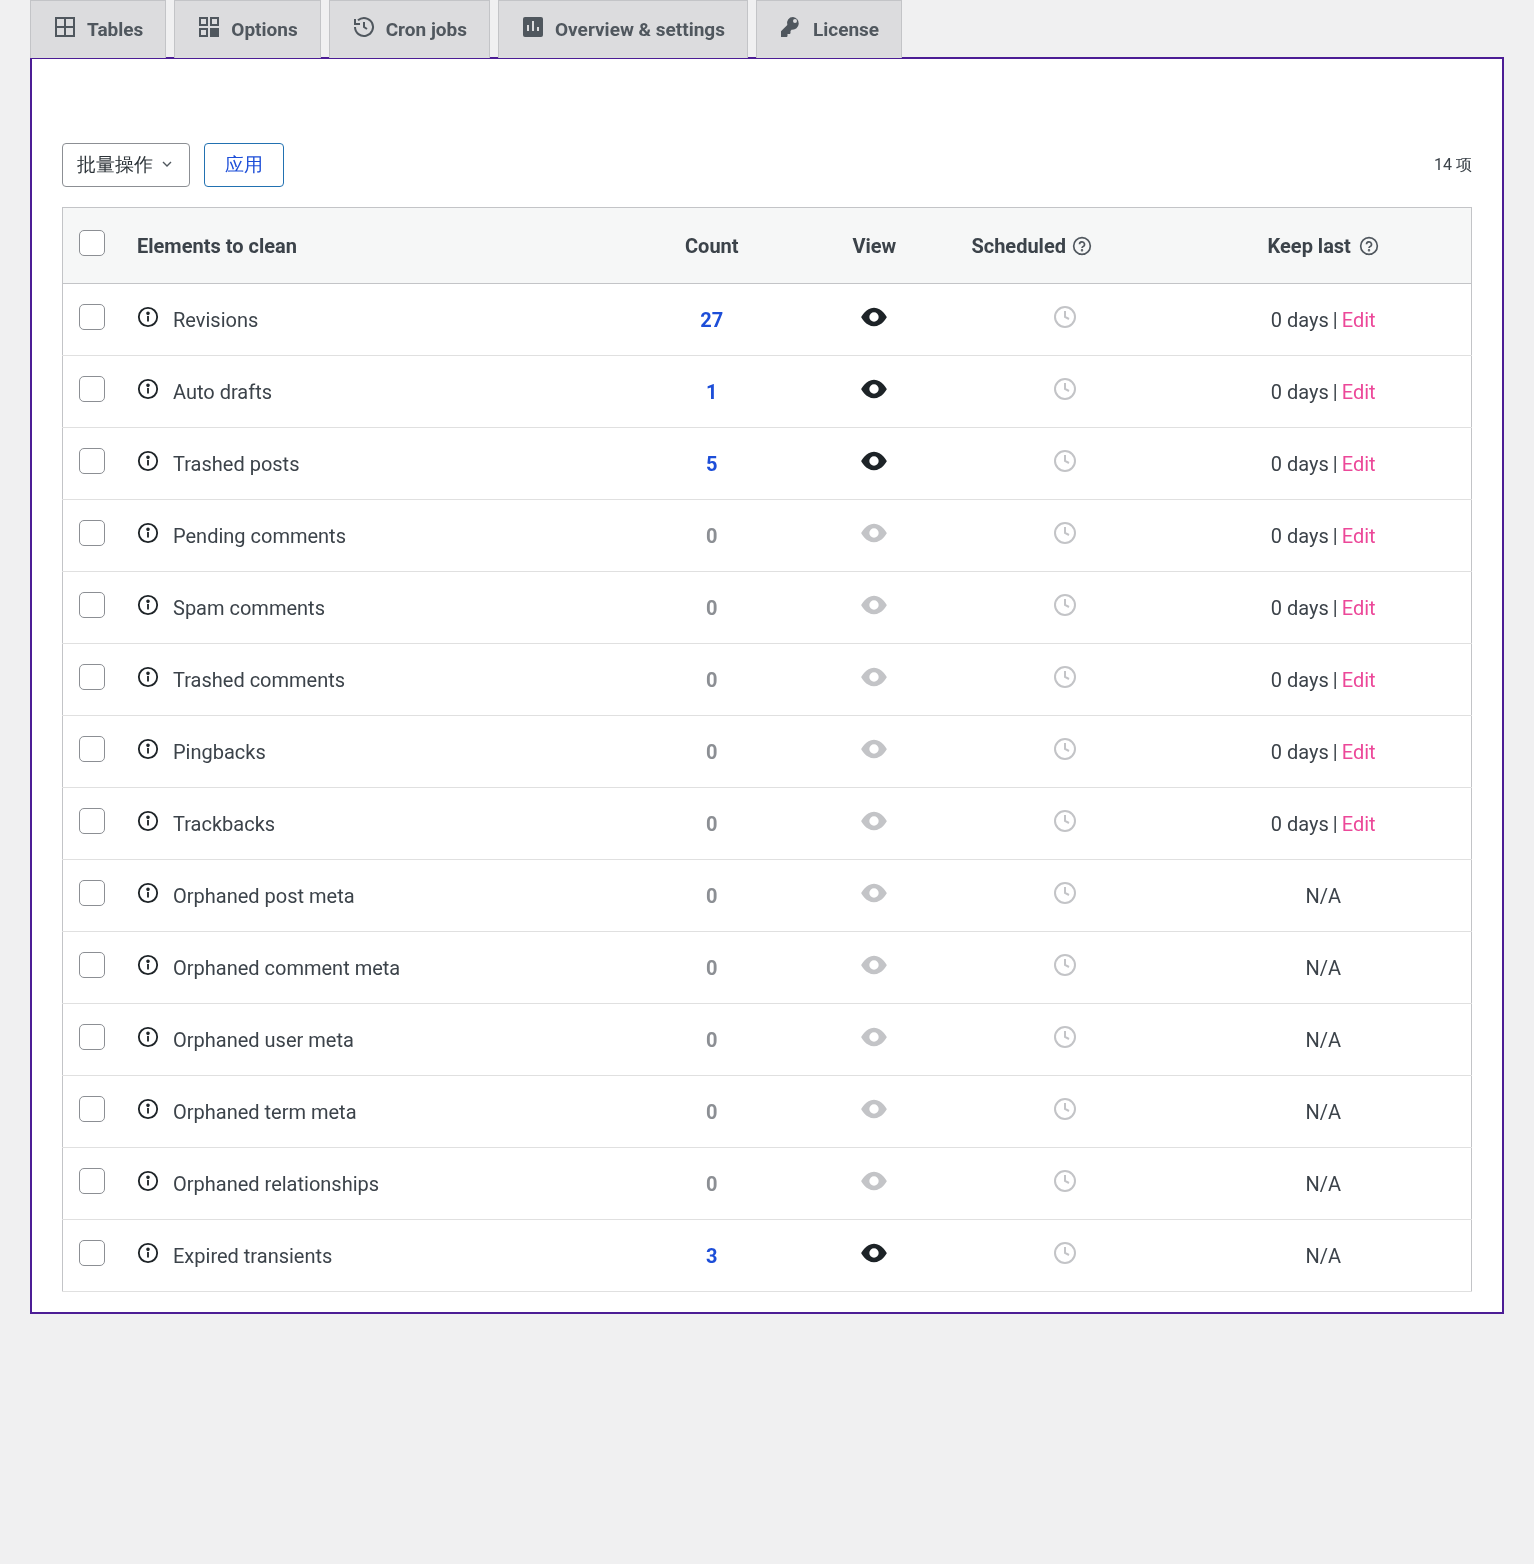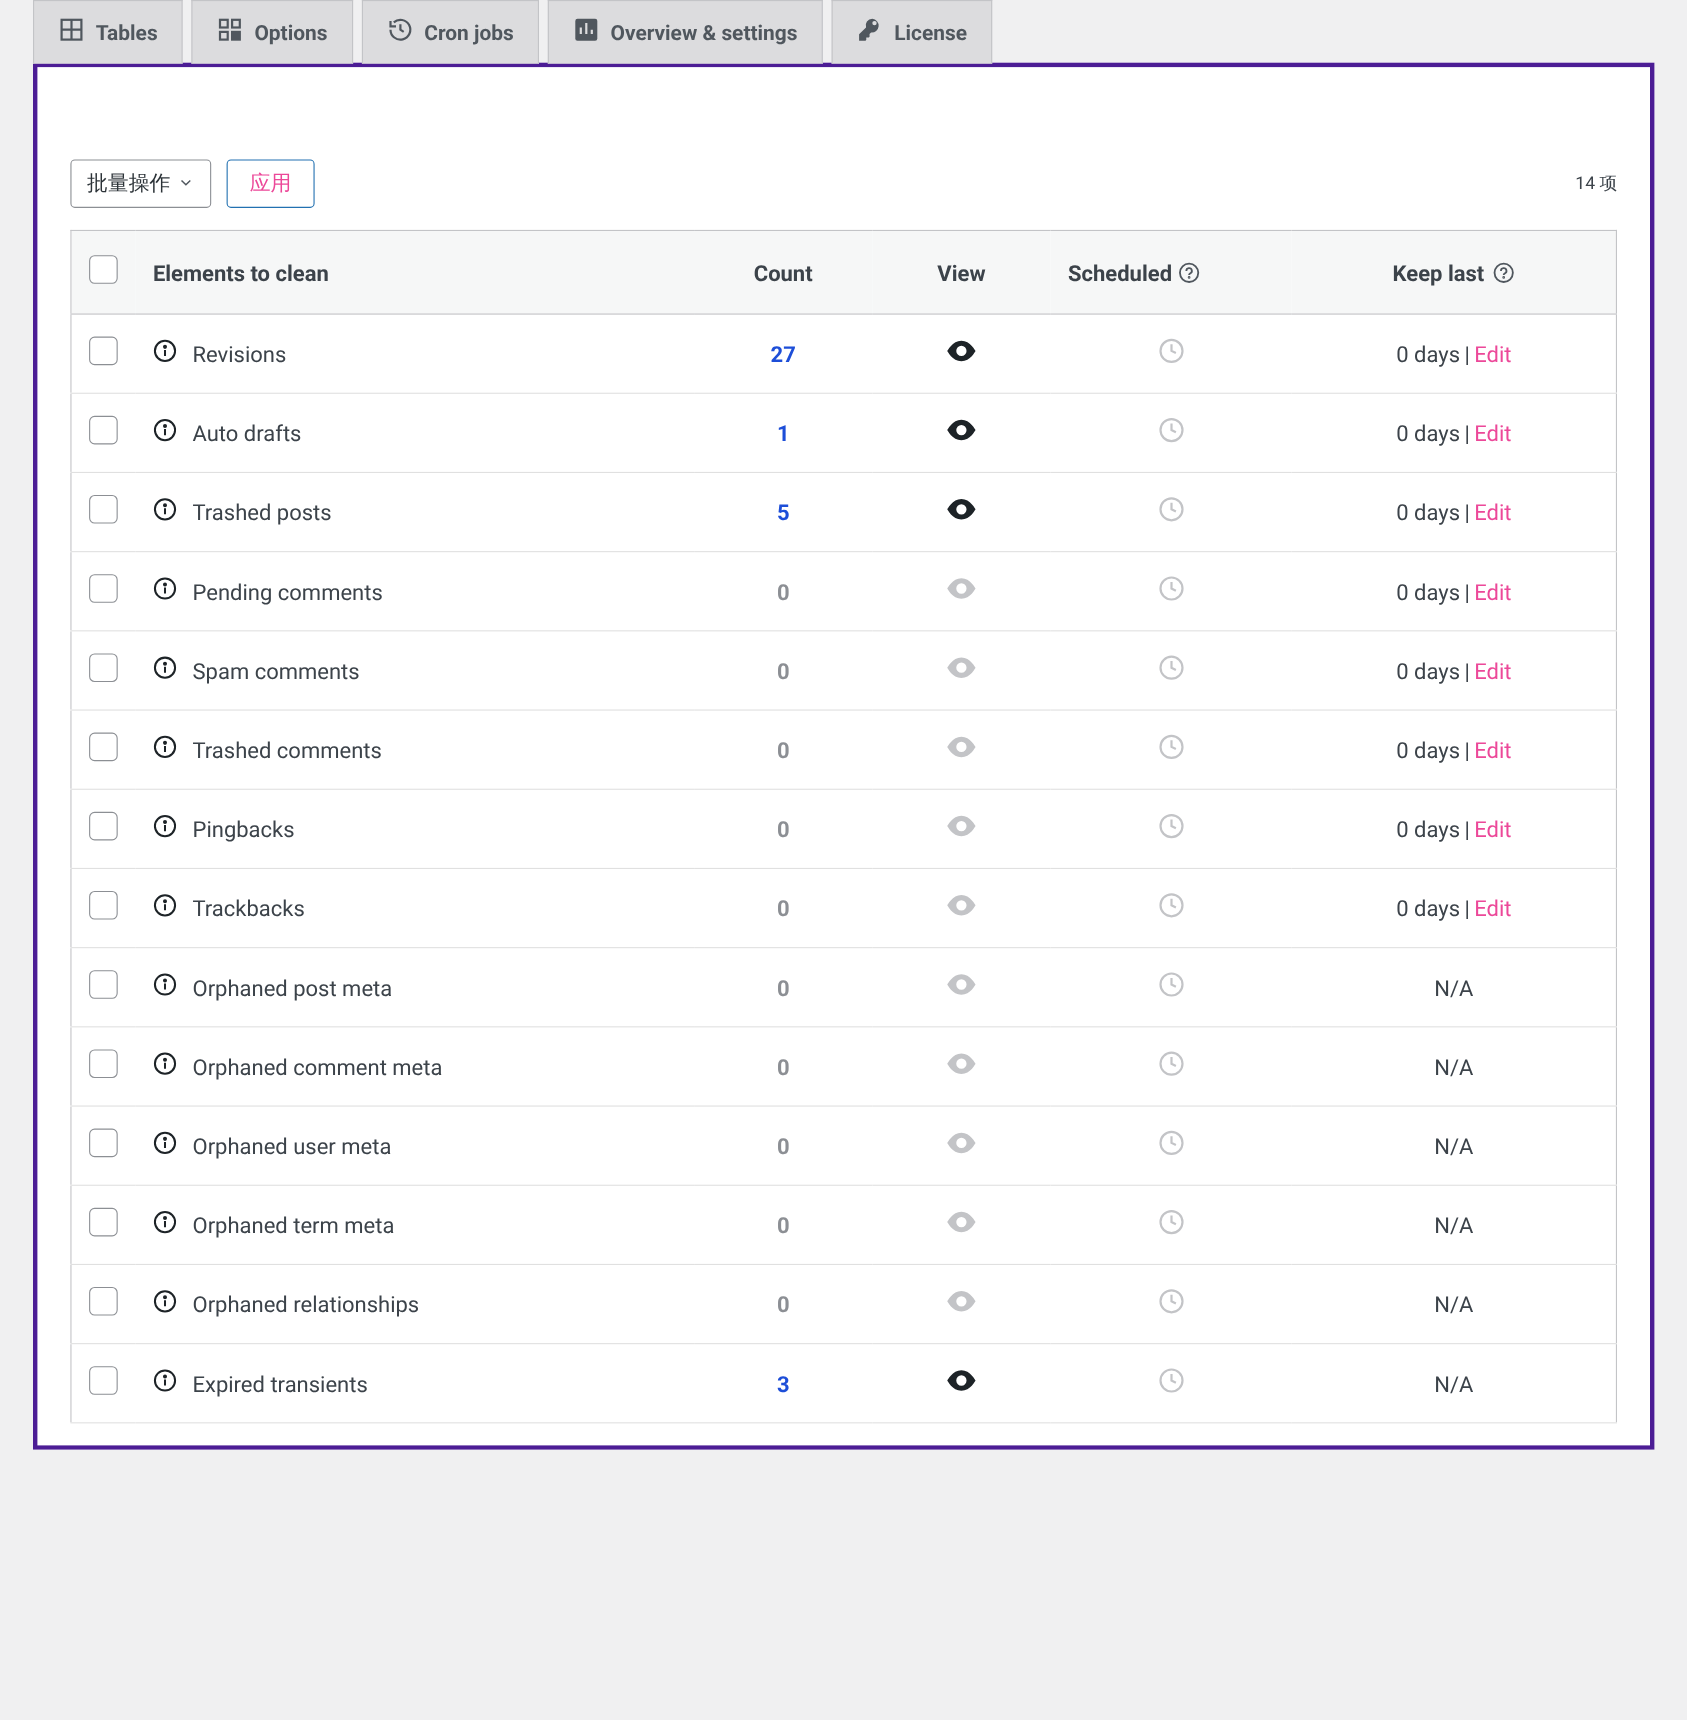--- a/index.html
+++ b/index.html
@@ -34,21 +34,21 @@
       color: #2271b1;
       font-weight: 700;
       margin-bottom: -1px;
       z-index: 2;
       position: relative;
     }
     .tab svg { width: 24px; height: 24px; }
     .tab.active svg { fill: #2271b1; stroke: #2271b1; }
     .panel {
       background: #fff;
-      border: 4px solid #4c1d95;
+      border: 2px solid #4c1d95;
       margin-top: -1px;
       padding: 84px 30px 20px 30px;
     }
     .top-row {
       display: flex;
       justify-content: space-between;
       align-items: center;
       margin-bottom: 20px;
     }
     .bulk-group { display: flex; gap: 14px; }
@@ -59,21 +59,21 @@
       border: 1px solid #8c8f94;
       border-radius: 4px;
       padding: 8px 14px;
       background: #fff;
       font-size: 19px;
       color: #2c3338;
       cursor: pointer;
     }
     .apply-btn {
       border: 1px solid #2271b1;
-      color: #ec4899;
+      color: #1d4ed8;
       background: #fff;
       border-radius: 4px;
       padding: 8px 20px;
       font-size: 19px;
       cursor: pointer;
     }
     .count-text { font-size: 16px; color: #3c434a; }
     table {
       width: 100%;
       border-collapse: collapse;

